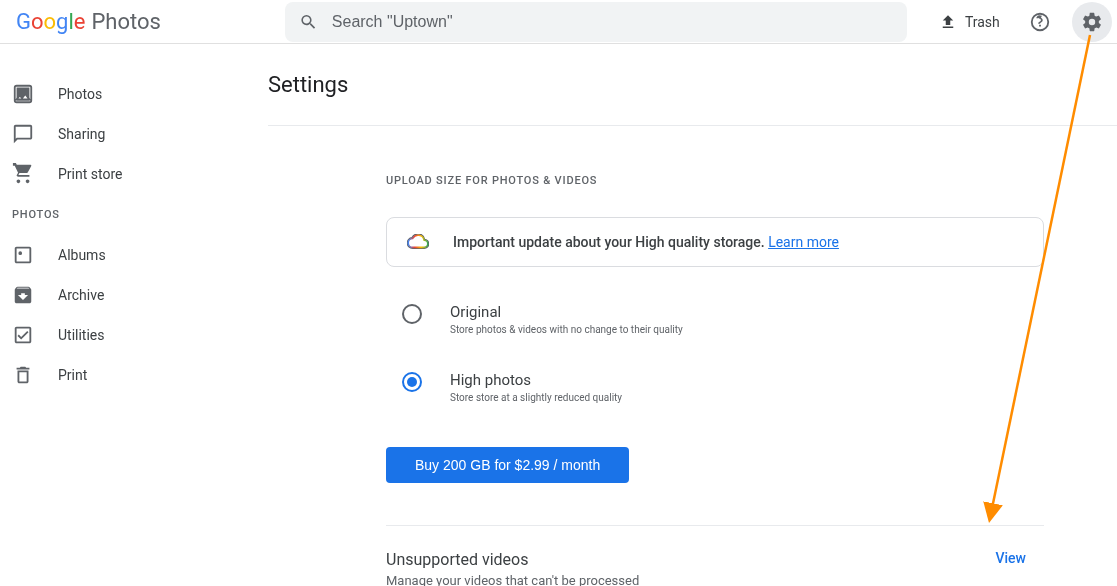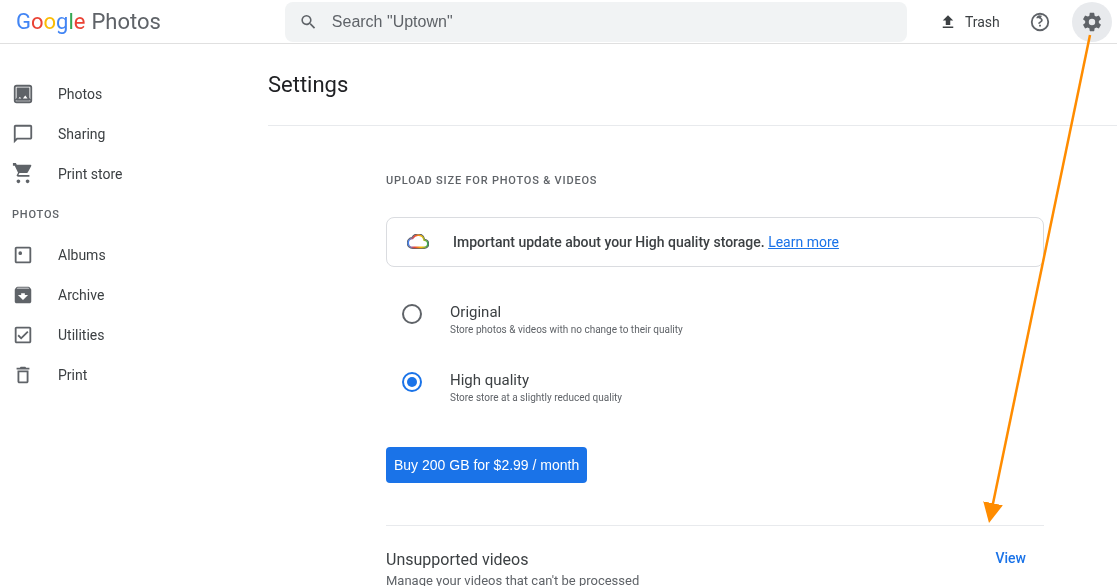--- a/index.html
+++ b/index.html
@@ -43,21 +43,21 @@
     .info-text { font-size: 14px; color: #3c4043; font-weight: 500; }
     .info-link { color: #1a73e8; text-decoration: underline; cursor: pointer; }
     
     .radio-option { display: flex; gap: 28px; padding: 8px 16px; margin-bottom: 20px; }
     .radio-circle { width: 20px; height: 20px; border: 2px solid #5f6368; border-radius: 50%; flex-shrink: 0; margin-top: 1px; position: relative; cursor: pointer; }
     .radio-circle.selected { border-color: #1a73e8; }
     .radio-circle.selected::after { content: ''; position: absolute; width: 10px; height: 10px; background: #1a73e8; border-radius: 50%; top: 3px; left: 3px; }
     .radio-title { font-size: 15px; color: #3c4043; margin-bottom: 3px; }
     .radio-desc { font-size: 10px; color: #5f6368; }
     
-    .buy-btn { background: #1a73e8; color: #fff; border: none; border-radius: 4px; padding: 10px 8px; font-size: 14px; font-weight: 500; cursor: pointer; margin-top: 16px; margin-bottom: 42px; }
+    .buy-btn { background: #1a73e8; color: #fff; border: none; border-radius: 4px; padding: 10px 29px; font-size: 14px; font-weight: 500; cursor: pointer; margin-top: 16px; margin-bottom: 42px; }
     
     .sub-divider { border: none; border-top: 1px solid #e8eaed; margin-bottom: 24px; }
     .row-setting { display: flex; justify-content: space-between; align-items: flex-start; }
     .row-title { font-size: 16px; color: #3c4043; margin-bottom: 4px; }
     .row-desc { font-size: 13px; color: #5f6368; }
     .row-action { color: #1a73e8; font-size: 14px; font-weight: 500; cursor: pointer; margin-right: 18px; }
 
     
     .arrow-svg { position: absolute; top: 0; left: 0; pointer-events: none; }
   </style>
@@ -172,21 +172,21 @@
       <div class="radio-option">
         <div class="radio-circle"></div>
         <div>
           <div class="radio-title">Original</div>
           <div class="radio-desc">Store photos &amp; videos with no change to their quality</div>
         </div>
       </div>
       <div class="radio-option">
         <div class="radio-circle selected"></div>
         <div>
-          <div class="radio-title">High quality</div>
+          <div class="radio-title">High photos</div>
           <div class="radio-desc">Store store at a slightly reduced quality</div>
         </div>
       </div>
       <button class="buy-btn">Buy 200 GB for $2.99 / month</button>
       <hr class="sub-divider">
       <div class="row-setting">
         <div>
           <div class="row-title">Unsupported videos</div>
           <div class="row-desc">Manage your videos that can't be processed</div>
         </div>

